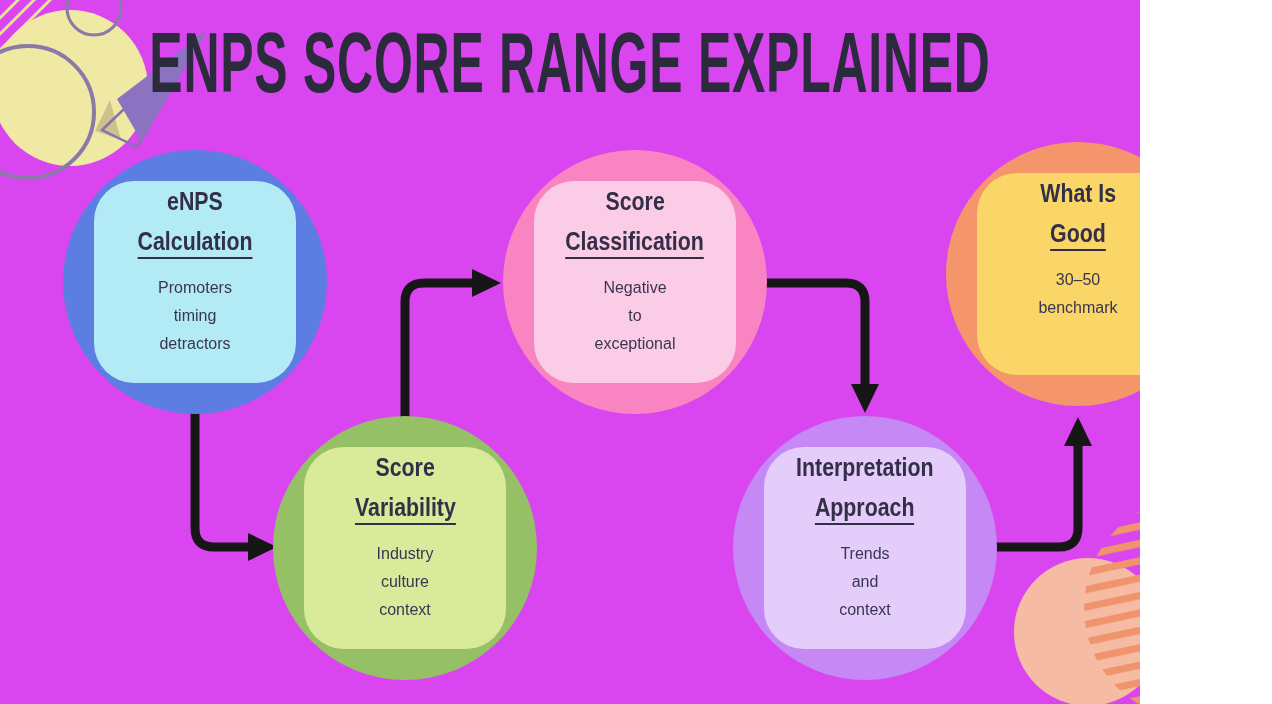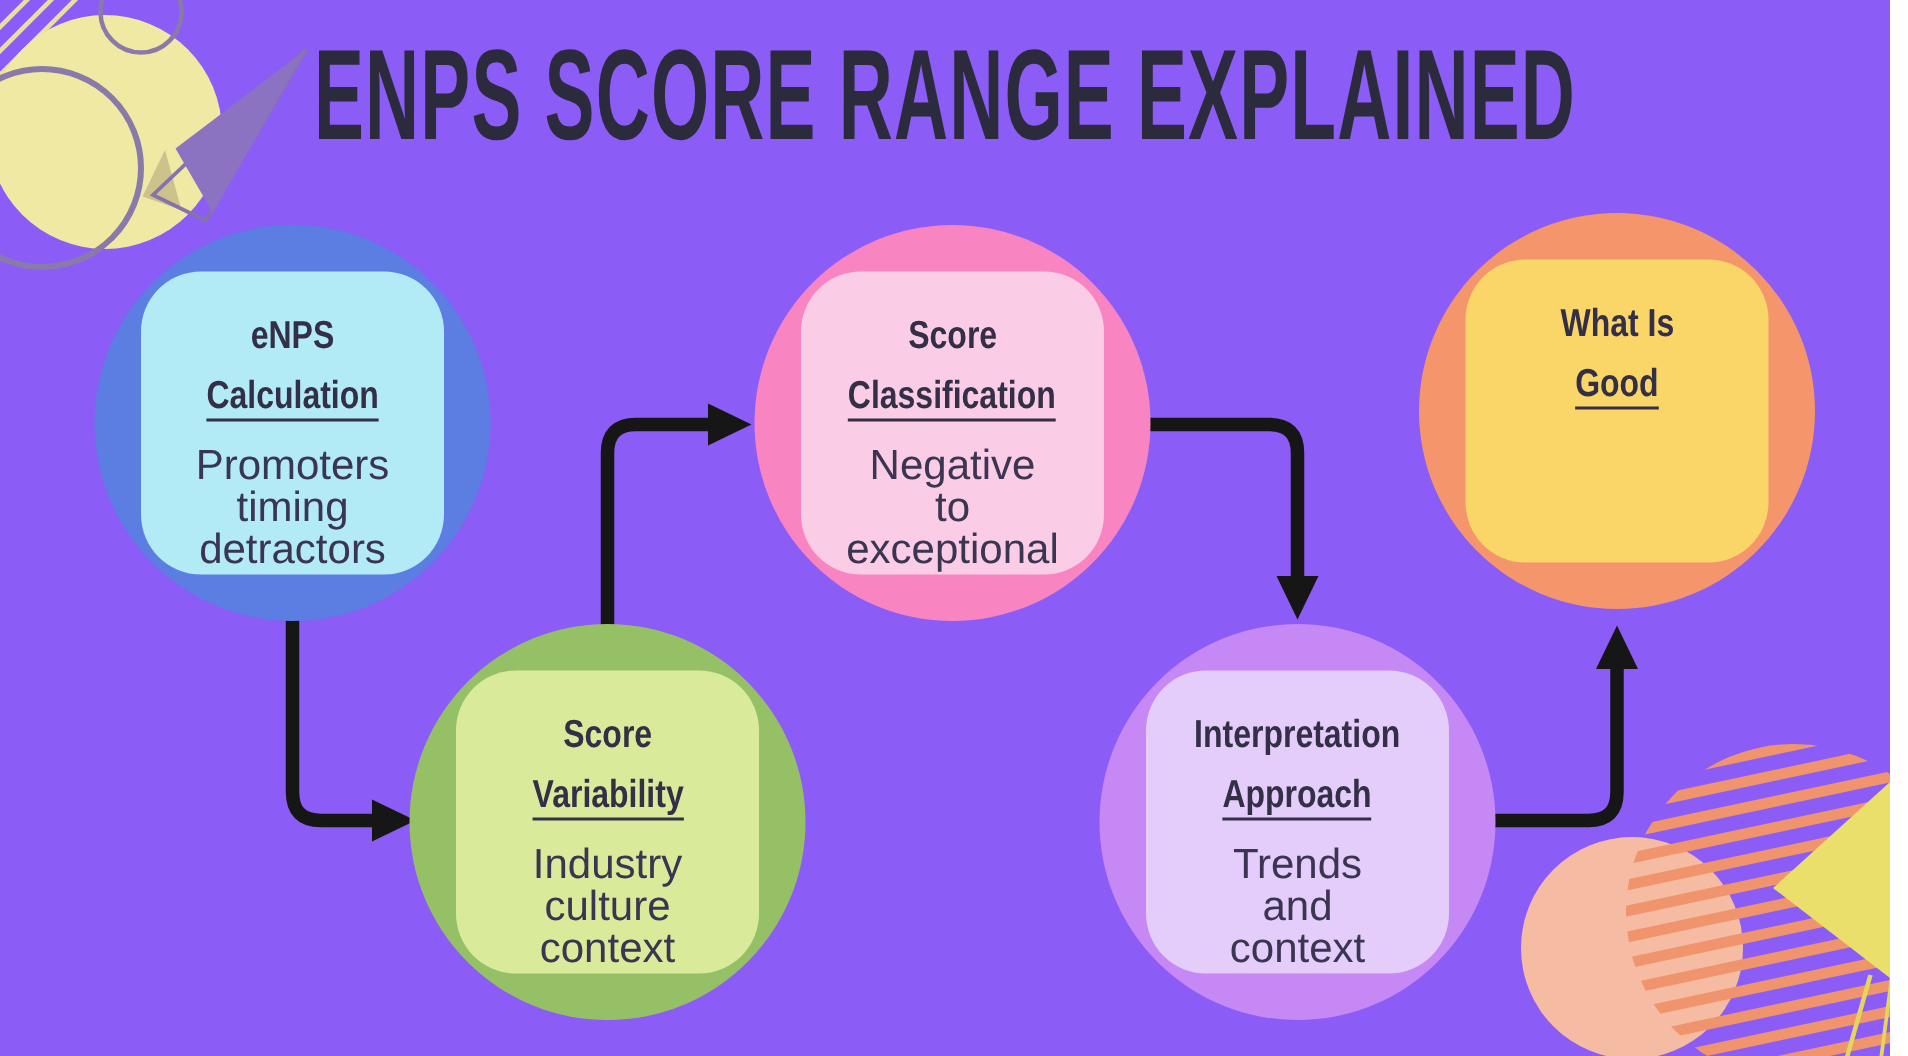--- a/index.html
+++ b/index.html
@@ -1,51 +1,51 @@
 <!DOCTYPE html>
 <html><head>
 <meta charset="utf-8">
 <style>
   html,body{margin:0;padding:0;}
   body{font-family:"Liberation Sans",sans-serif;}
   #canvas{
-    position:relative;width:1260px;height:704px;overflow:hidden;
-    background:#8b5cf6;
+    position:relative;width:1140px;height:704px;overflow:hidden;
+    background:#d946ef;
   }
   .layer{position:absolute;left:0;top:0;width:1272px;height:704px;}
   
   .main-title{
     position:absolute;left:0;right:0;top:26px;text-align:center;
     font-size:64px;font-weight:700;letter-spacing:1px;color:#2b2b3d;
     transform:scale(0.78,1.34);transform-origin:50% 50%;
     white-space:nowrap;
   }
   
   .node{
     position:absolute;width:264px;height:264px;border-radius:50%;
     background:var(--circle,#ccc);
     display:flex;align-items:center;justify-content:center;
   }
   .panel{
     width:202px;height:202px;border-radius:40px;
     background:var(--panel,#eee);
     display:flex;flex-direction:column;align-items:center;
-    padding-top:22px;box-sizing:border-box;
+    box-sizing:border-box;
     text-align:center;color:#37324b;
   }
   .node-title{
     font-size:26px;font-weight:700;line-height:40px;
     transform:scaleX(0.82);transform-origin:50% 50%;
     white-space:nowrap;color:#332f47;
   }
   .node-title .u{
     border-bottom:2.5px solid currentColor;padding-bottom:1px;
   }
   .node-body{
-    margin-top:13px;font-size:28px;line-height:28px;color:#3a3550;
+    margin-top:13px;font-size:16px;line-height:28px;color:#3a3550;
   }
   svg{display:block;}
 </style>
 </head>
 <body>
 
 <div id="canvas">
 
   <svg class="layer" viewBox="0 0 1272 704" aria-hidden="true">
 
@@ -144,16 +144,21 @@
         <div>and</div>
         <div>context</div>
       </div>
     </div>
   </div>
 
   <div class="node" style="left: 946px; top: 142px; --circle: #f4956b; --panel: #fad567;">
     <div class="panel">
       <div class="node-title">What Is</div>
       <div class="node-title"><span class="u">Good</span></div>
+      <div class="node-body">
+        <div>30–50</div>
+        <div>benchmark</div>
+        <div></div>
+      </div>
     </div>
   </div>
 
 </div>
 
 </body></html>

